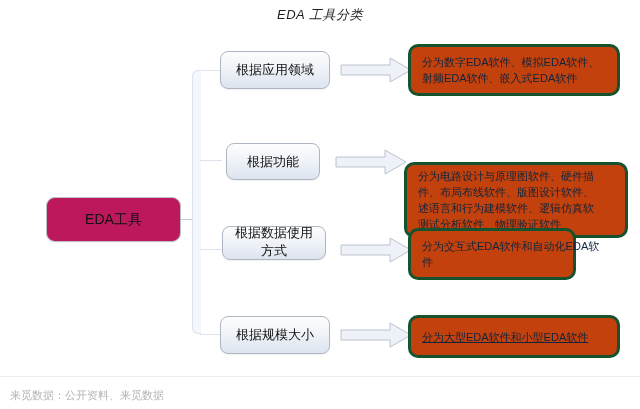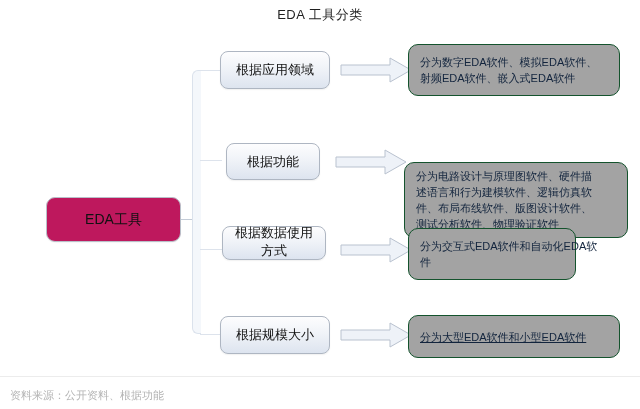--- a/index.html
+++ b/index.html
@@ -20,20 +20,21 @@
   .title {
     position: absolute;
     top: 6px;
     left: 0;
     width: 640px;
     text-align: center;
     font-size: 13px;
     color: #1f1f1f;
     letter-spacing: 0.5px;
     white-space: nowrap;
+    font-style: italic;
   }
 
   
   .root-node {
     position: absolute;
     left: 46px;
     top: 197px;
     width: 135px;
     height: 45px;
     background: #be185d;
@@ -102,22 +103,22 @@
     width: 72px;
     height: 28px;
   }
   .arrow svg { display: block; width: 72px; height: 28px; }
 
   
   .desc-box {
     position: absolute;
     box-sizing: border-box;
     border-radius: 10px;
-    background: #a3a3a3;
-    border: 1px solid #14532d;
+    background: #c2410c;
+    border: 3px solid #14532d;
     color: #12243d;
     font-size: 11px;
     line-height: 16px;
     padding: 8px 11px;
     display: flex;
     flex-direction: column;
     justify-content: center;
   }
   .desc-box .line { white-space: nowrap; }
 
@@ -171,22 +172,22 @@
 <div class="branch-box" style="left:226px; top:143px; width:94px; height:37px;">
   <span>根据功能</span>
 </div>
 <div class="arrow" style="left:335px; top:148px;">
   <svg viewBox="0 0 72 28" xmlns="http://www.w3.org/2000/svg">
     <path d="M1 9 L50 9 L50 2 L71 14 L50 26 L50 19 L1 19 Z" fill="#eef2f8" stroke="#b9c2cf" stroke-width="1"></path>
   </svg>
 </div>
 <div class="desc-box" style="left:404px; top:126px; width:224px; height:76px;margin-top:36px;">
   <span class="line">分为电路设计与原理图软件、硬件描</span>
+  <span class="line">件、布局布线软件、版图设计软件、</span>
   <span class="line">述语言和行为建模软件、逻辑仿真软</span>
-  <span class="line">件、布局布线软件、版图设计软件、</span>
   <span class="line">测试分析软件、物理验证软件</span>
 </div>
 
 <div class="branch-box" style="left:222px; top:226px; width:104px; height:34px; white-space:pre-line;font-family:Liberation Mono, monospace;">
   <span>根据数据使用
 方式</span>
 </div>
 <div class="arrow" style="left:340px; top:236px;">
   <svg viewBox="0 0 72 28" xmlns="http://www.w3.org/2000/svg">
     <path d="M1 9 L50 9 L50 2 L71 14 L50 26 L50 19 L1 19 Z" fill="#eef2f8" stroke="#b9c2cf" stroke-width="1"></path>
@@ -203,13 +204,13 @@
 <div class="arrow" style="left:340px; top:321px;">
   <svg viewBox="0 0 72 28" xmlns="http://www.w3.org/2000/svg">
     <path d="M1 9 L50 9 L50 2 L71 14 L50 26 L50 19 L1 19 Z" fill="#eef2f8" stroke="#b9c2cf" stroke-width="1"></path>
   </svg>
 </div>
 <div class="desc-box" style="left:408px; top:315px; width:212px; height:43px;text-decoration:underline;">
   <span class="line">分为大型EDA软件和小型EDA软件</span>
 </div>
 
 <div class="footer-rule"></div>
-<div class="footer">资料来源：公开资料、根据功能</div>
+<div class="footer">来觅数据：公开资料、来觅数据</div>
 
 </body></html>

